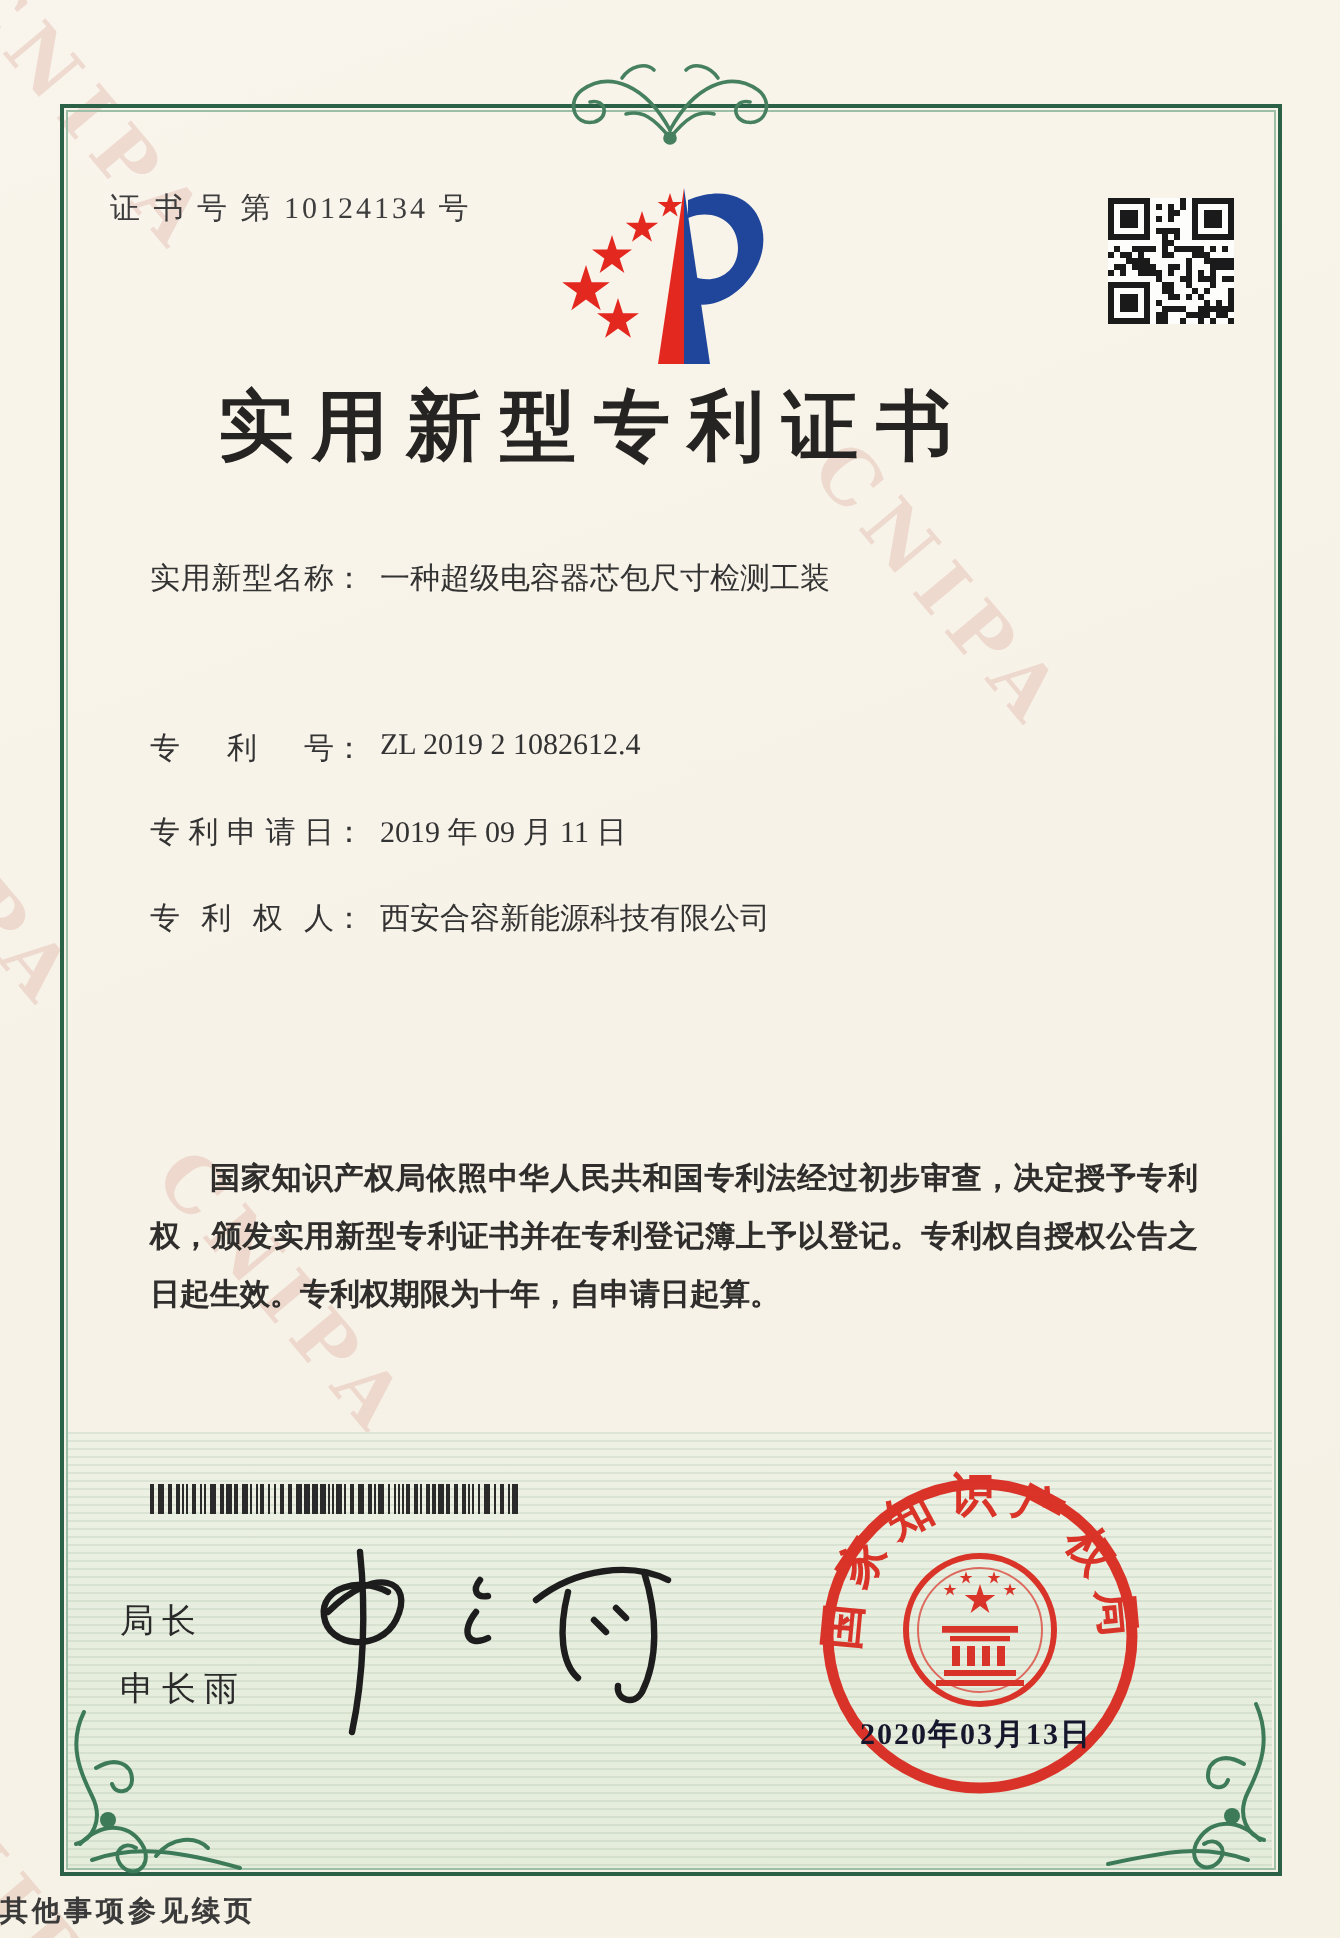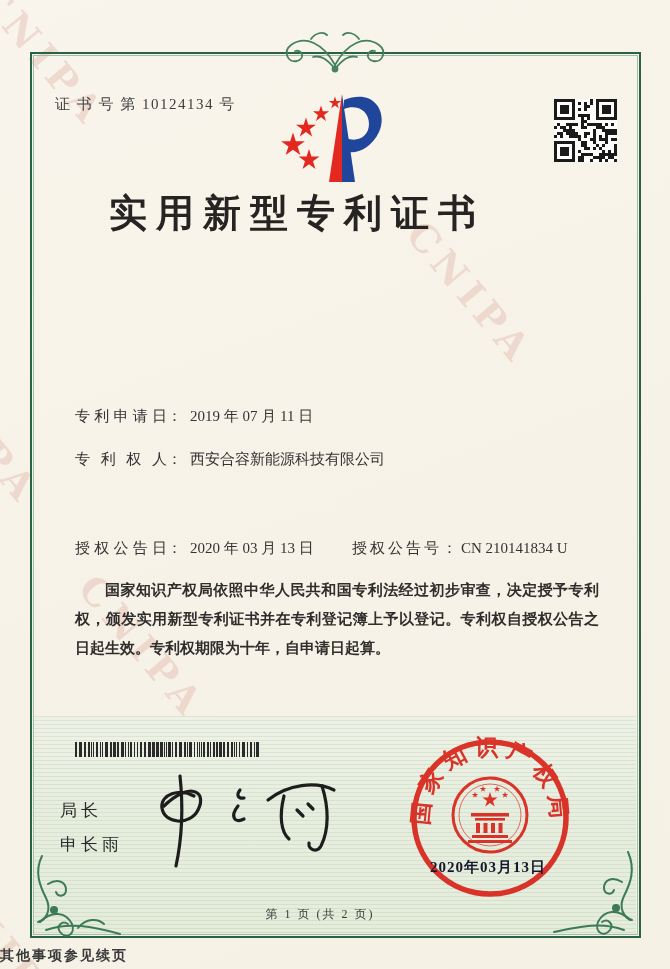--- a/index.html
+++ b/index.html
@@ -234,31 +234,31 @@
       <rect x="42" y="0" width="21" height="21" fill="#1a1a1a"></rect>
       <rect x="45" y="3" width="15" height="15" fill="#fdfdfb"></rect>
       <rect x="48" y="6" width="9" height="9" fill="#1a1a1a"></rect>
       <rect x="0" y="42" width="21" height="21" fill="#1a1a1a"></rect>
       <rect x="3" y="45" width="15" height="15" fill="#fdfdfb"></rect>
       <rect x="6" y="48" width="9" height="9" fill="#1a1a1a"></rect>
     </svg>
 
   <div class="title">实用新型专利证书</div>
 
+  <div class="row" style="top:280px;">
+    <span class="lab">实用新型名称</span><span class="col">：</span><span class="val">一种超级电容器芯包尺寸检测工装</span>
+  </div>
+  <div class="row" style="top:365px;">
+    <span class="lab">专利号</span><span class="col">：</span><span class="val">ZL 2019 2 1082612.4</span>
+  </div>
   <div class="row" style="top:407px;">
-    <span class="lab">专利申请日</span><span class="col">：</span><span class="val">2019 年 07 月 11 日</span>
+    <span class="lab">专利申请日</span><span class="col">：</span><span class="val">2019 年 09 月 11 日</span>
   </div>
   <div class="row" style="top:450px;">
     <span class="lab">专利权人</span><span class="col">：</span><span class="val">西安合容新能源科技有限公司</span>
-  </div>
-  <div class="row" style="top:539px;">
-    <span class="lab">授权公告日</span><span class="col">：</span><span class="val">2020 年 03 月 13 日</span>
-    <span class="pair2">
-      <span style="letter-spacing:3px;">授权公告号</span><span>：</span><span style="margin-left:4px;">CN 210141834 U</span>
-    </span>
   </div>
 
   <div class="paras">
     <p>国家知识产权局依照中华人民共和国专利法经过初步审查，决定授予专利权，颁发实用新型专利证书并在专利登记簿上予以登记。专利权自授权公告之日起生效。专利权期限为十年，自申请日起算。</p>
   </div>
 
   <svg class="barcode" id="barcode" width="186" height="15" viewBox="0 0 186 15">
       <rect x="0" y="0" width="2" height="15" fill="#2a2a2a"></rect>
       <rect x="4" y="0" width="3" height="15" fill="#2a2a2a"></rect>
       <rect x="9" y="0" width="2" height="15" fill="#2a2a2a"></rect>
@@ -356,17 +356,16 @@
       <rect x="-14" y="8" width="4" height="10"></rect>
       <rect x="-6.5" y="8" width="4" height="10"></rect>
       <rect x="1" y="8" width="4" height="10"></rect>
       <rect x="8.5" y="8" width="4" height="10"></rect>
       <path d="M-18,20 h36 v3 h-36 z"></path>
       <path d="M-22,25 h44 v3 h-44 z"></path>
     </g>
   </svg>
   <div class="seal-date">2020年03月13日</div>
 
-  <div class="page-info">第 1 页 (共 2 页)</div>
 
   <div class="footer-note">其他事项参见续页</div>
 
 </div>
 
 </body></html>

